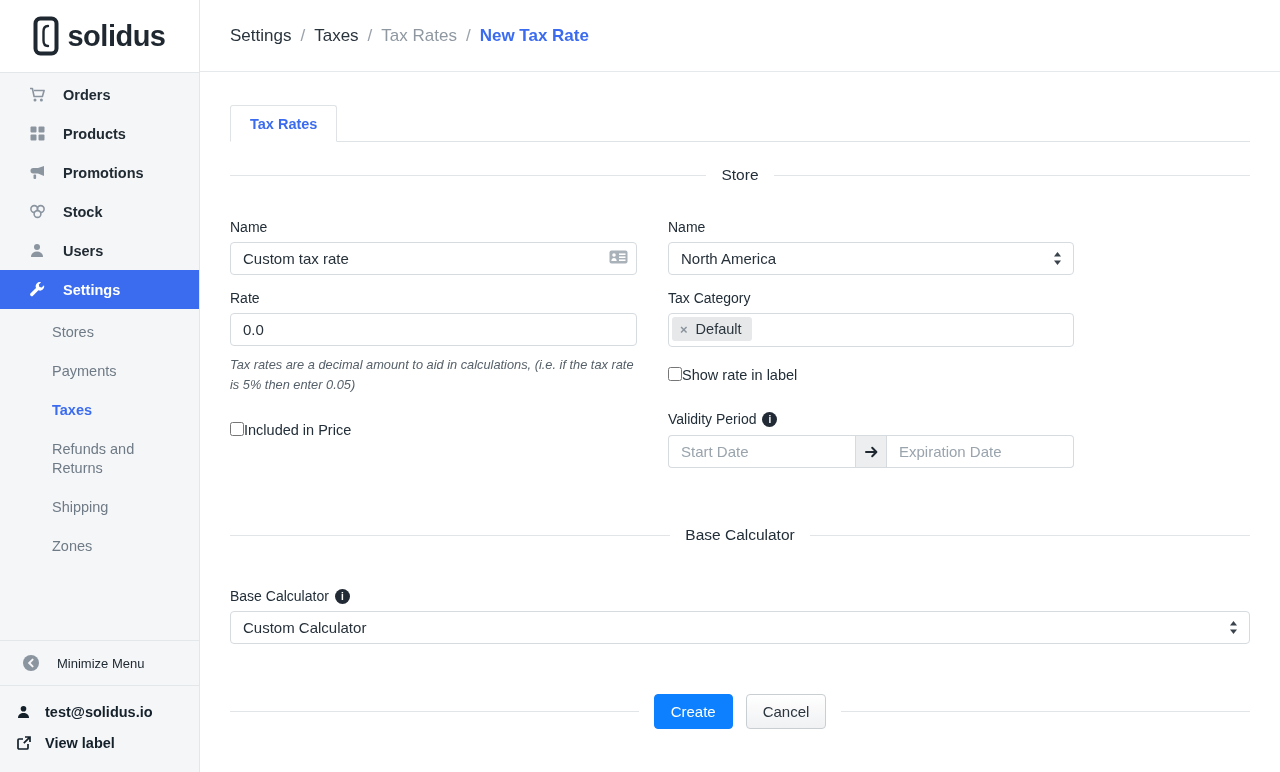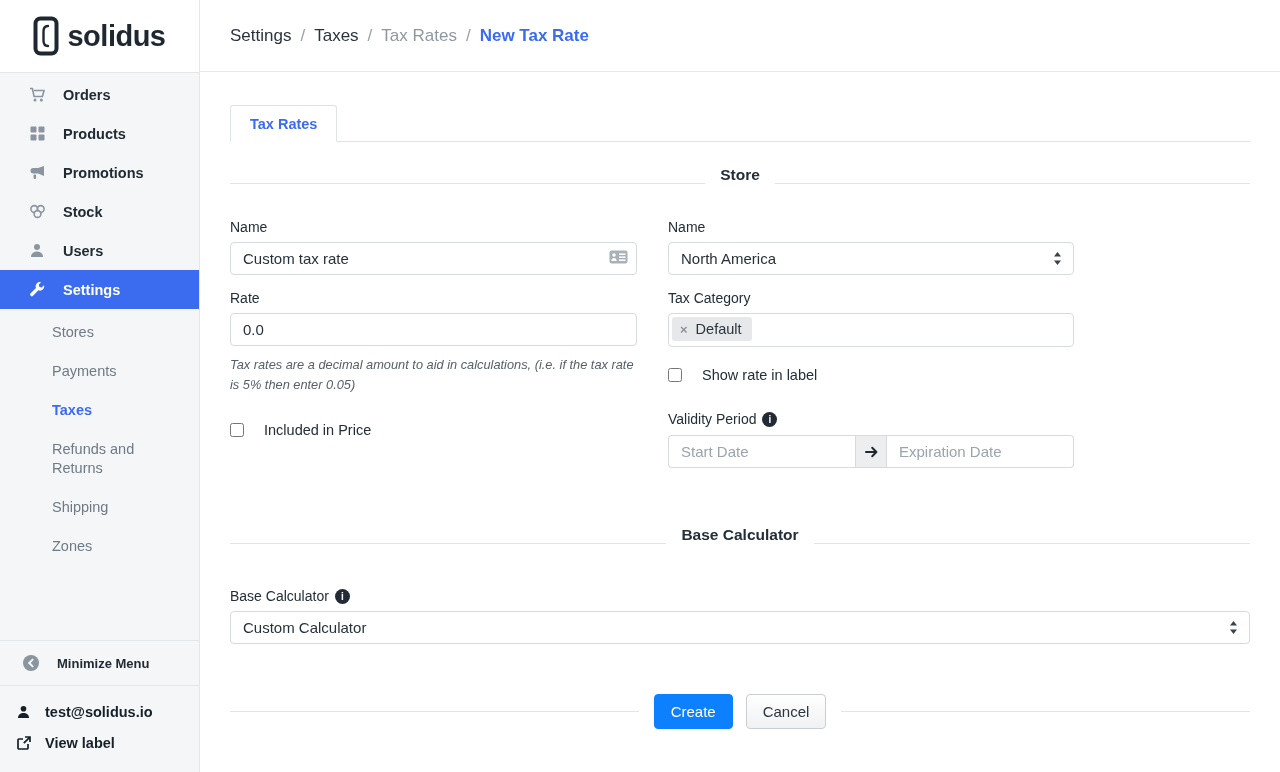--- a/index.html
+++ b/index.html
@@ -15,60 +15,60 @@
   .logo { height:73px; background:#fff; border-bottom:1px solid #e4e7ea; display:flex; align-items:center; justify-content:center; gap:8px; }
   .logo-text { font-size:29px; font-weight:bold; color:#1f2830; letter-spacing:-0.5px; }
   .nav { padding-top:2px; }
   .nav-item { height:39px; display:flex; align-items:center; padding-left:28px; gap:17px; font-size:14.5px; font-weight:bold; color:#212b33; cursor:pointer; }
   .nav-item .ni { width:18px; display:flex; justify-content:center; }
   .nav-item.active { background:#3b6cf0; color:#fff; }
   .subnav { padding-top:4px; }
   .subnav-item { padding:10px 20px 10px 52px; font-size:14.5px; color:#6e7a85; line-height:19px; cursor:pointer; }
   .subnav-item.active { color:#3b6cf0; font-weight:bold; }
   .sidebar-bottom { margin-top:auto; }
-  .minimize { border-top:1px solid #e4e7ea; height:45px; display:flex; align-items:center; padding-left:22px; gap:17px; font-size:13px; font-weight:bold; color:#212b33; cursor:pointer; }
+  .minimize { border-top:1px solid #e4e7ea; height:45px; display:flex; align-items:center; padding-left:22px; gap:17px; font-size:13px; font-weight:normal; color:#212b33; cursor:pointer; }
   .minimize .ni { width:18px; display:flex; justify-content:center; }
   .account { border-top:1px solid #e4e7ea; padding:10px 0 14px 16px; }
   .account-row { display:flex; align-items:center; gap:14px; height:31px; font-size:14.5px; font-weight:bold; color:#14202a; cursor:pointer; }
 
   
   .main { flex:1; display:flex; flex-direction:column; background:#fff; }
   .header { height:72px; min-height:72px; border-bottom:1px solid #e6e9eb; display:flex; align-items:center; padding-left:30px; font-size:17px; }
   .crumb { color:#2a343d; }
   .crumb-sep { color:#9aa2ab; margin:0 9px; }
   .crumb.muted { color:#8f98a1; }
   .crumb.current { color:#3b6cf0; font-weight:600; }
 
   .content { padding:33px 30px 0 30px; }
 
   .tabs { display:flex; border-bottom:1px solid #dfe3e6; }
   .tab { height:37px; display:flex; align-items:center; padding:0 19px; font-size:14.5px; border:1px solid #dfe3e6; border-top-left-radius:3px; border-top-right-radius:3px; cursor:pointer; }
   .tab.inactive { background:#f4f5f7; color:#78858f; }
   .tab.active { background:#fff; color:#3b6cf0; font-weight:bold; margin-bottom:-1px; border-bottom:1px solid #fff; }
 
-  .legend { display:flex; align-items:flex-end; margin-top:24px; font-size:15.5px; font-weight:bold; color:#222e38; }
+  .legend { display:flex; align-items:center; margin-top:24px; font-size:15.5px; font-weight:normal; color:#222e38; }
   .legend::before, .legend::after { content:""; flex:1; height:1px; background:#e2e5e8; }
   .legend span { padding:0 15px; }
 
   .form-grid { display:grid; grid-template-columns:407px 406px; column-gap:31px; row-gap:15px; margin-top:35px; }
   .field-label { font-size:14px; color:#222e38; margin-bottom:7px; display:flex; align-items:center; gap:6px; }
   .text-input { width:100%; height:33px; border:1px solid #d6dbe0; border-radius:4px; padding:0 12px; font-size:15px; color:#27313a; background:#fff; font-family:inherit; outline:none; }
   .text-input::placeholder { color:#9aa4ad; }
   .input-wrap { position:relative; }
   .input-wrap .autofill { position:absolute; right:9px; top:8px; }
 
   .select { height:33px; border:1px solid #d6dbe0; border-radius:4px; background:#fff; display:flex; align-items:center; justify-content:space-between; padding:0 10px 0 12px; font-size:15px; cursor:pointer; }
 
   .help { font-style:italic; color:#566069; font-size:12.8px; line-height:1.6; margin-top:9px; }
 
   .chipbox { height:34px; border:1px solid #d6dbe0; border-radius:4px; padding:3px; background:#fff; }
   .chip { display:inline-flex; align-items:center; gap:8px; background:#e6e8ea; border-radius:3px; padding:4px 10px 4px 8px; font-size:14.5px; color:#2b353e; }
   .chip-x { color:#8a939c; font-size:13px; font-weight:bold; cursor:pointer; }
 
-  .checkbox-row { display:flex; align-items:center; gap:20px; font-size:14.5px; color:#222e38; }
+  .checkbox-row { display:flex; align-items:flex-start; gap:0; font-size:14.5px; color:#222e38; }
   .checkbox-row input { width:14px; height:14px; margin:0; cursor:pointer; }
 
   .info-icon { width:15px; height:15px; border-radius:50%; background:#222b35; color:#fff; font-size:10px; font-weight:bold; display:inline-flex; align-items:center; justify-content:center; font-style:normal; }
 
   .validity-group { display:flex; margin-top:8px; }
   .vg-start { flex:1; border-radius:4px 0 0 4px; border-right:none; }
   .vg-mid { width:32px; background:#eceef0; border-top:1px solid #d6dbe0; border-bottom:1px solid #d6dbe0; border-left:1px solid #d6dbe0; border-right:1px solid #d6dbe0; display:flex; align-items:center; justify-content:center; }
   .vg-end { flex:1; border-radius:0 4px 4px 0; border-left:none; }
 
   .mt20 { margin-top:20px; }

